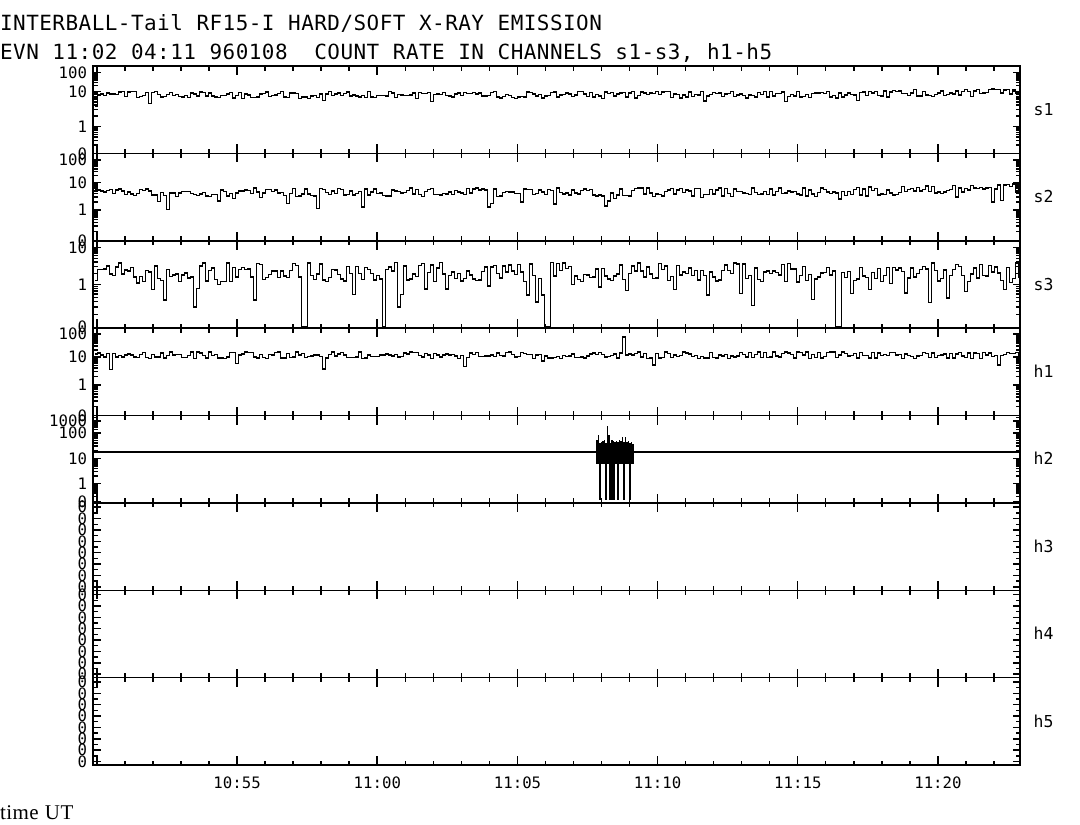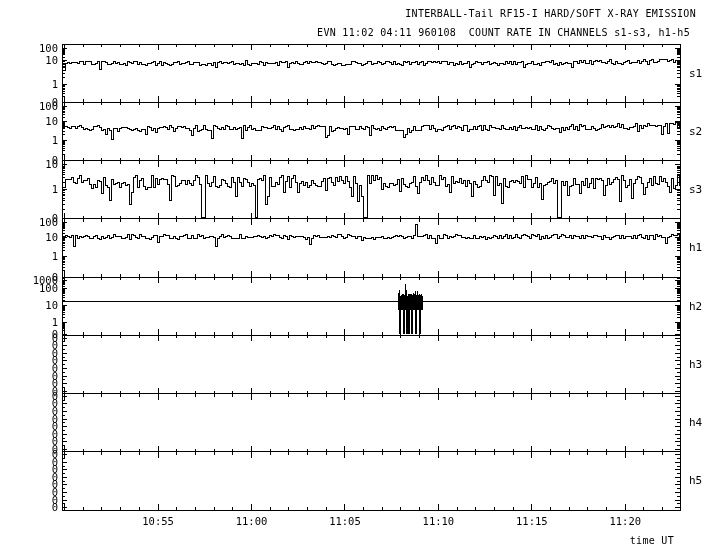--- a/index.html
+++ b/index.html
@@ -6,30 +6,29 @@
   body{
     width:720px;height:550px;
     background:#ffffff;
     position:relative;
     overflow:hidden;
     font-family:"DejaVu Sans Mono","Liberation Mono",monospace;
     color:#000;
   }
   .title-line{
     position:absolute;
-    text-align:right;
-    font-size:10px;
+    text-align:left;
+    font-size:14px;
     letter-spacing:0.3px;
     white-space:pre;
     color:#000;
-    margin-left:20px;
   }
   #chart-title{left:0;top:8px;width:676px;}
   #chart-subtitle{left:0;top:27px;width:670px;}
-  #x-axis-label{left:0;top:535px;width:654px;}
+  #x-axis-label{left:0;top:535px;width:654px;font-family:Liberation Serif, serif;}
   #plot{position:absolute;left:0;top:0;}
   #plot text{
     font-family:"DejaVu Sans Mono","Liberation Mono",monospace;
     fill:#000;
   }
 </style>
 </head>
 <body>
 
 <div id="chart-title" class="title-line">INTERBALL-Tail RF15-I HARD/SOFT X-RAY EMISSION</div>

